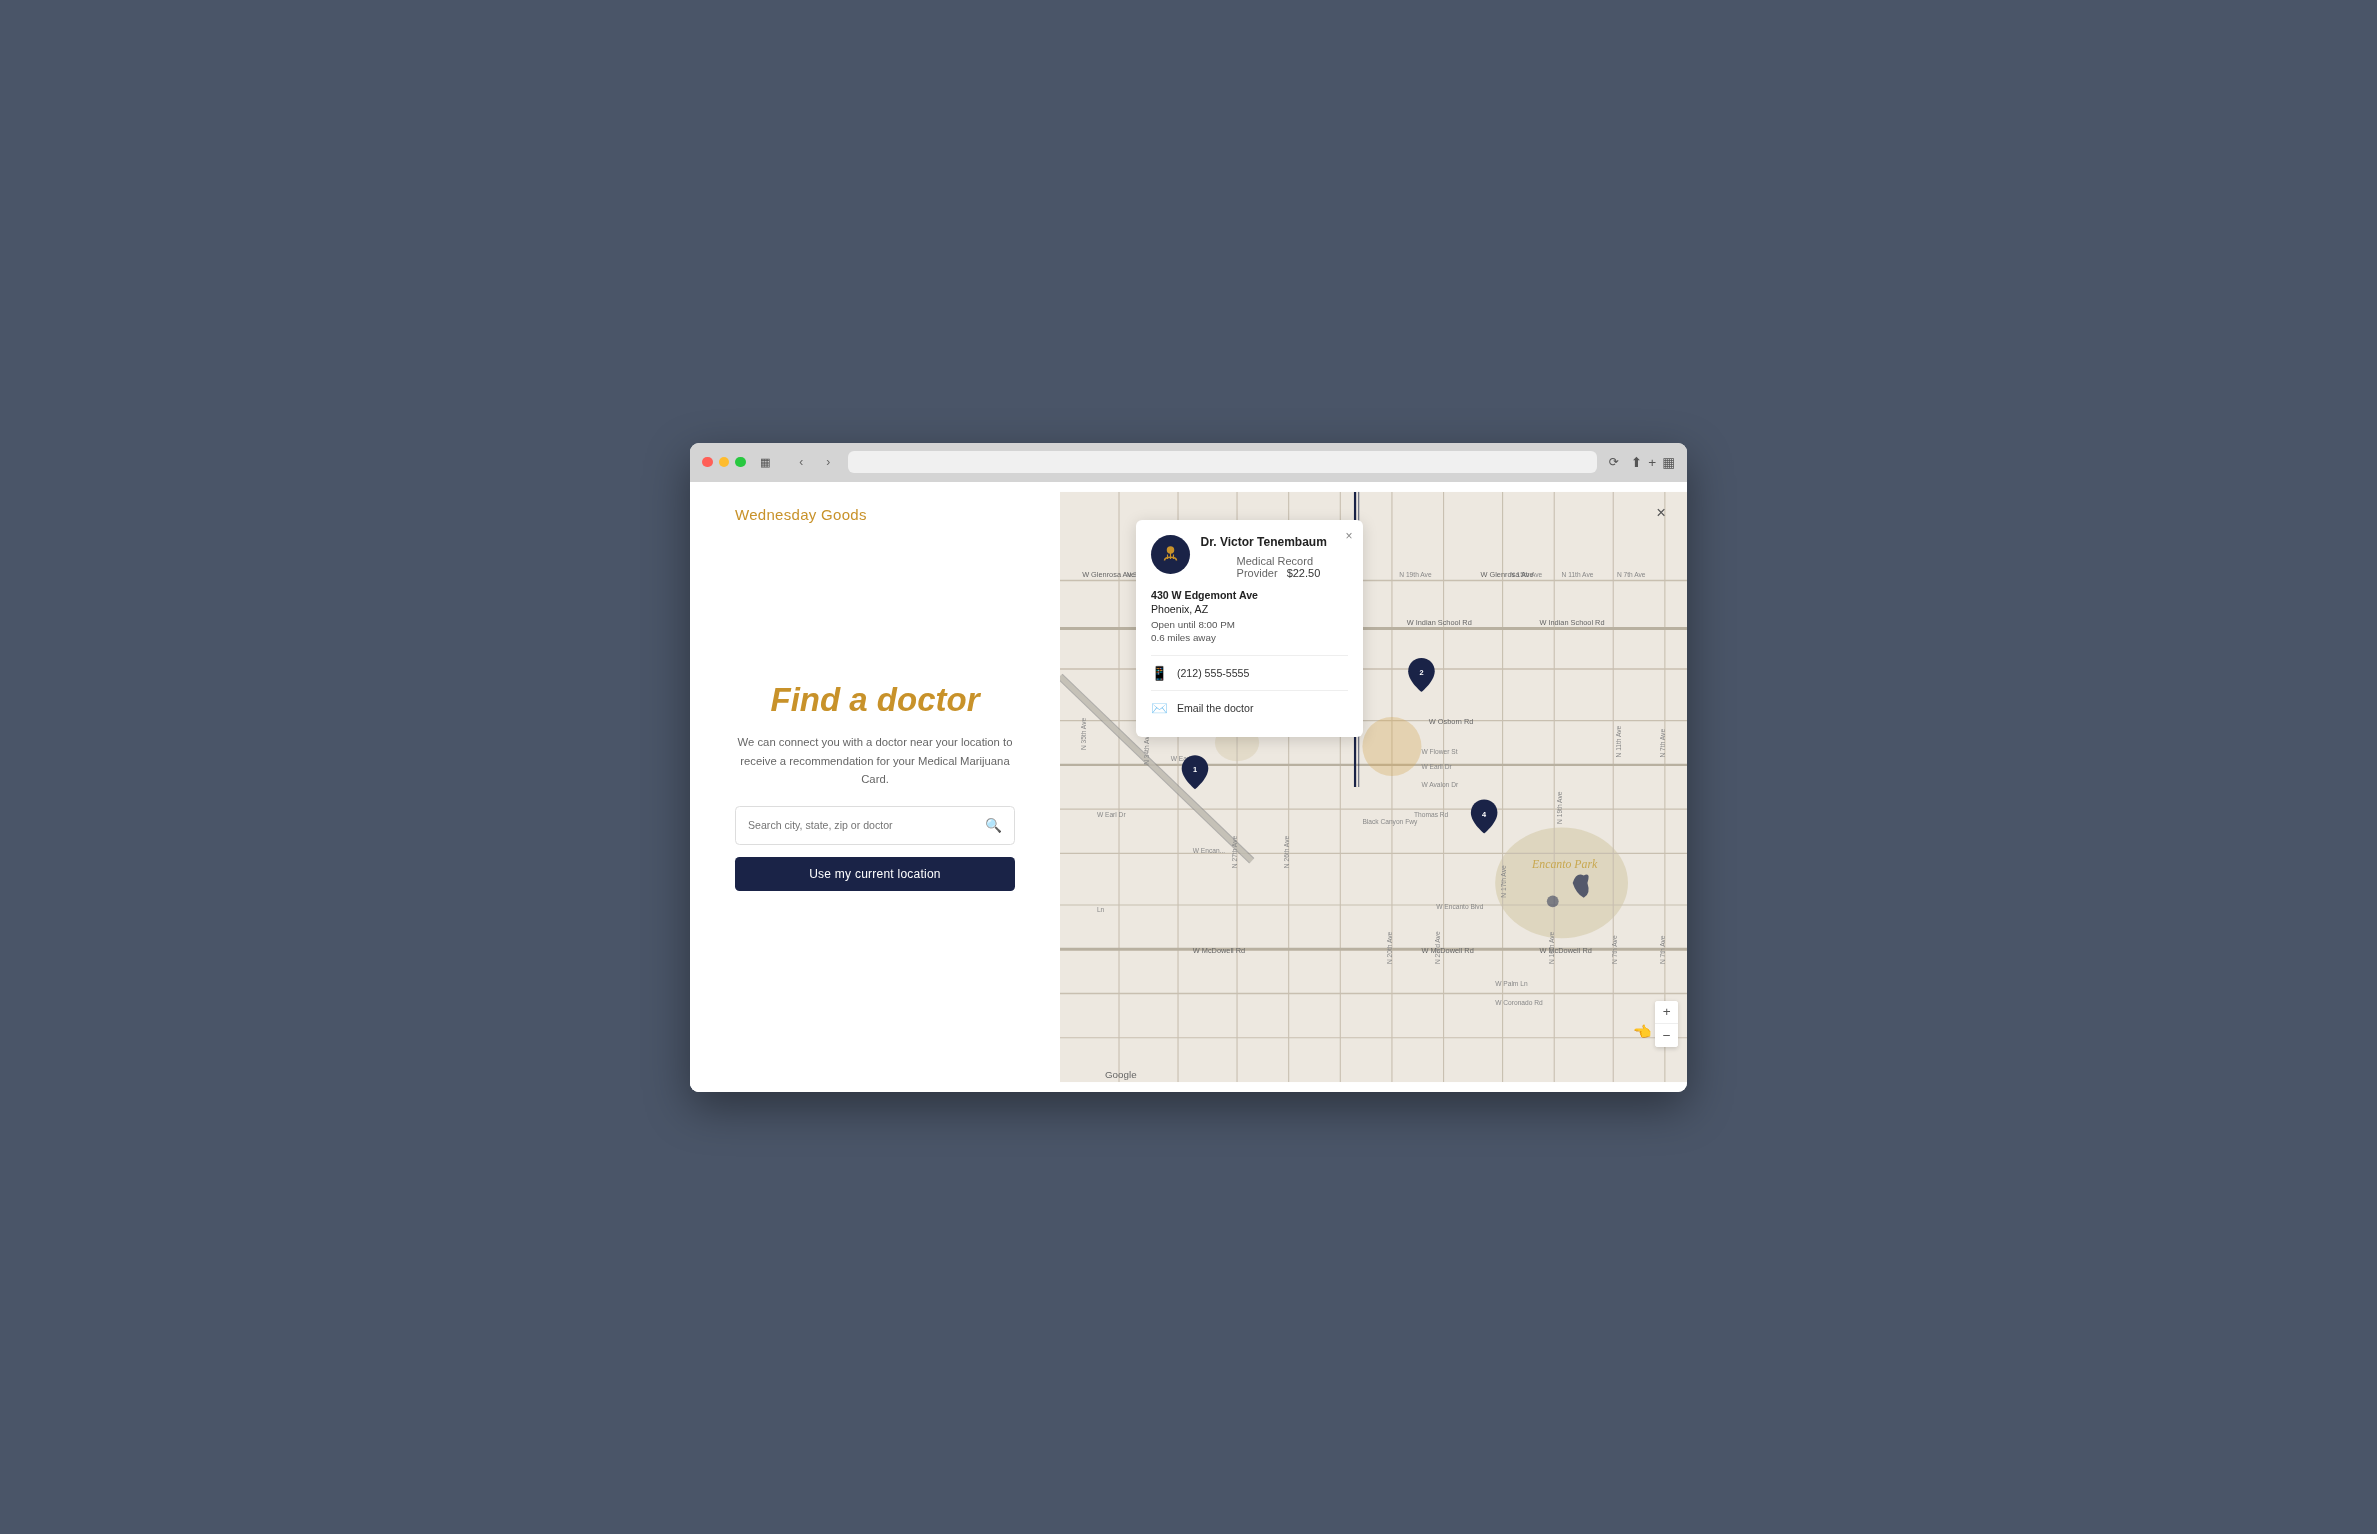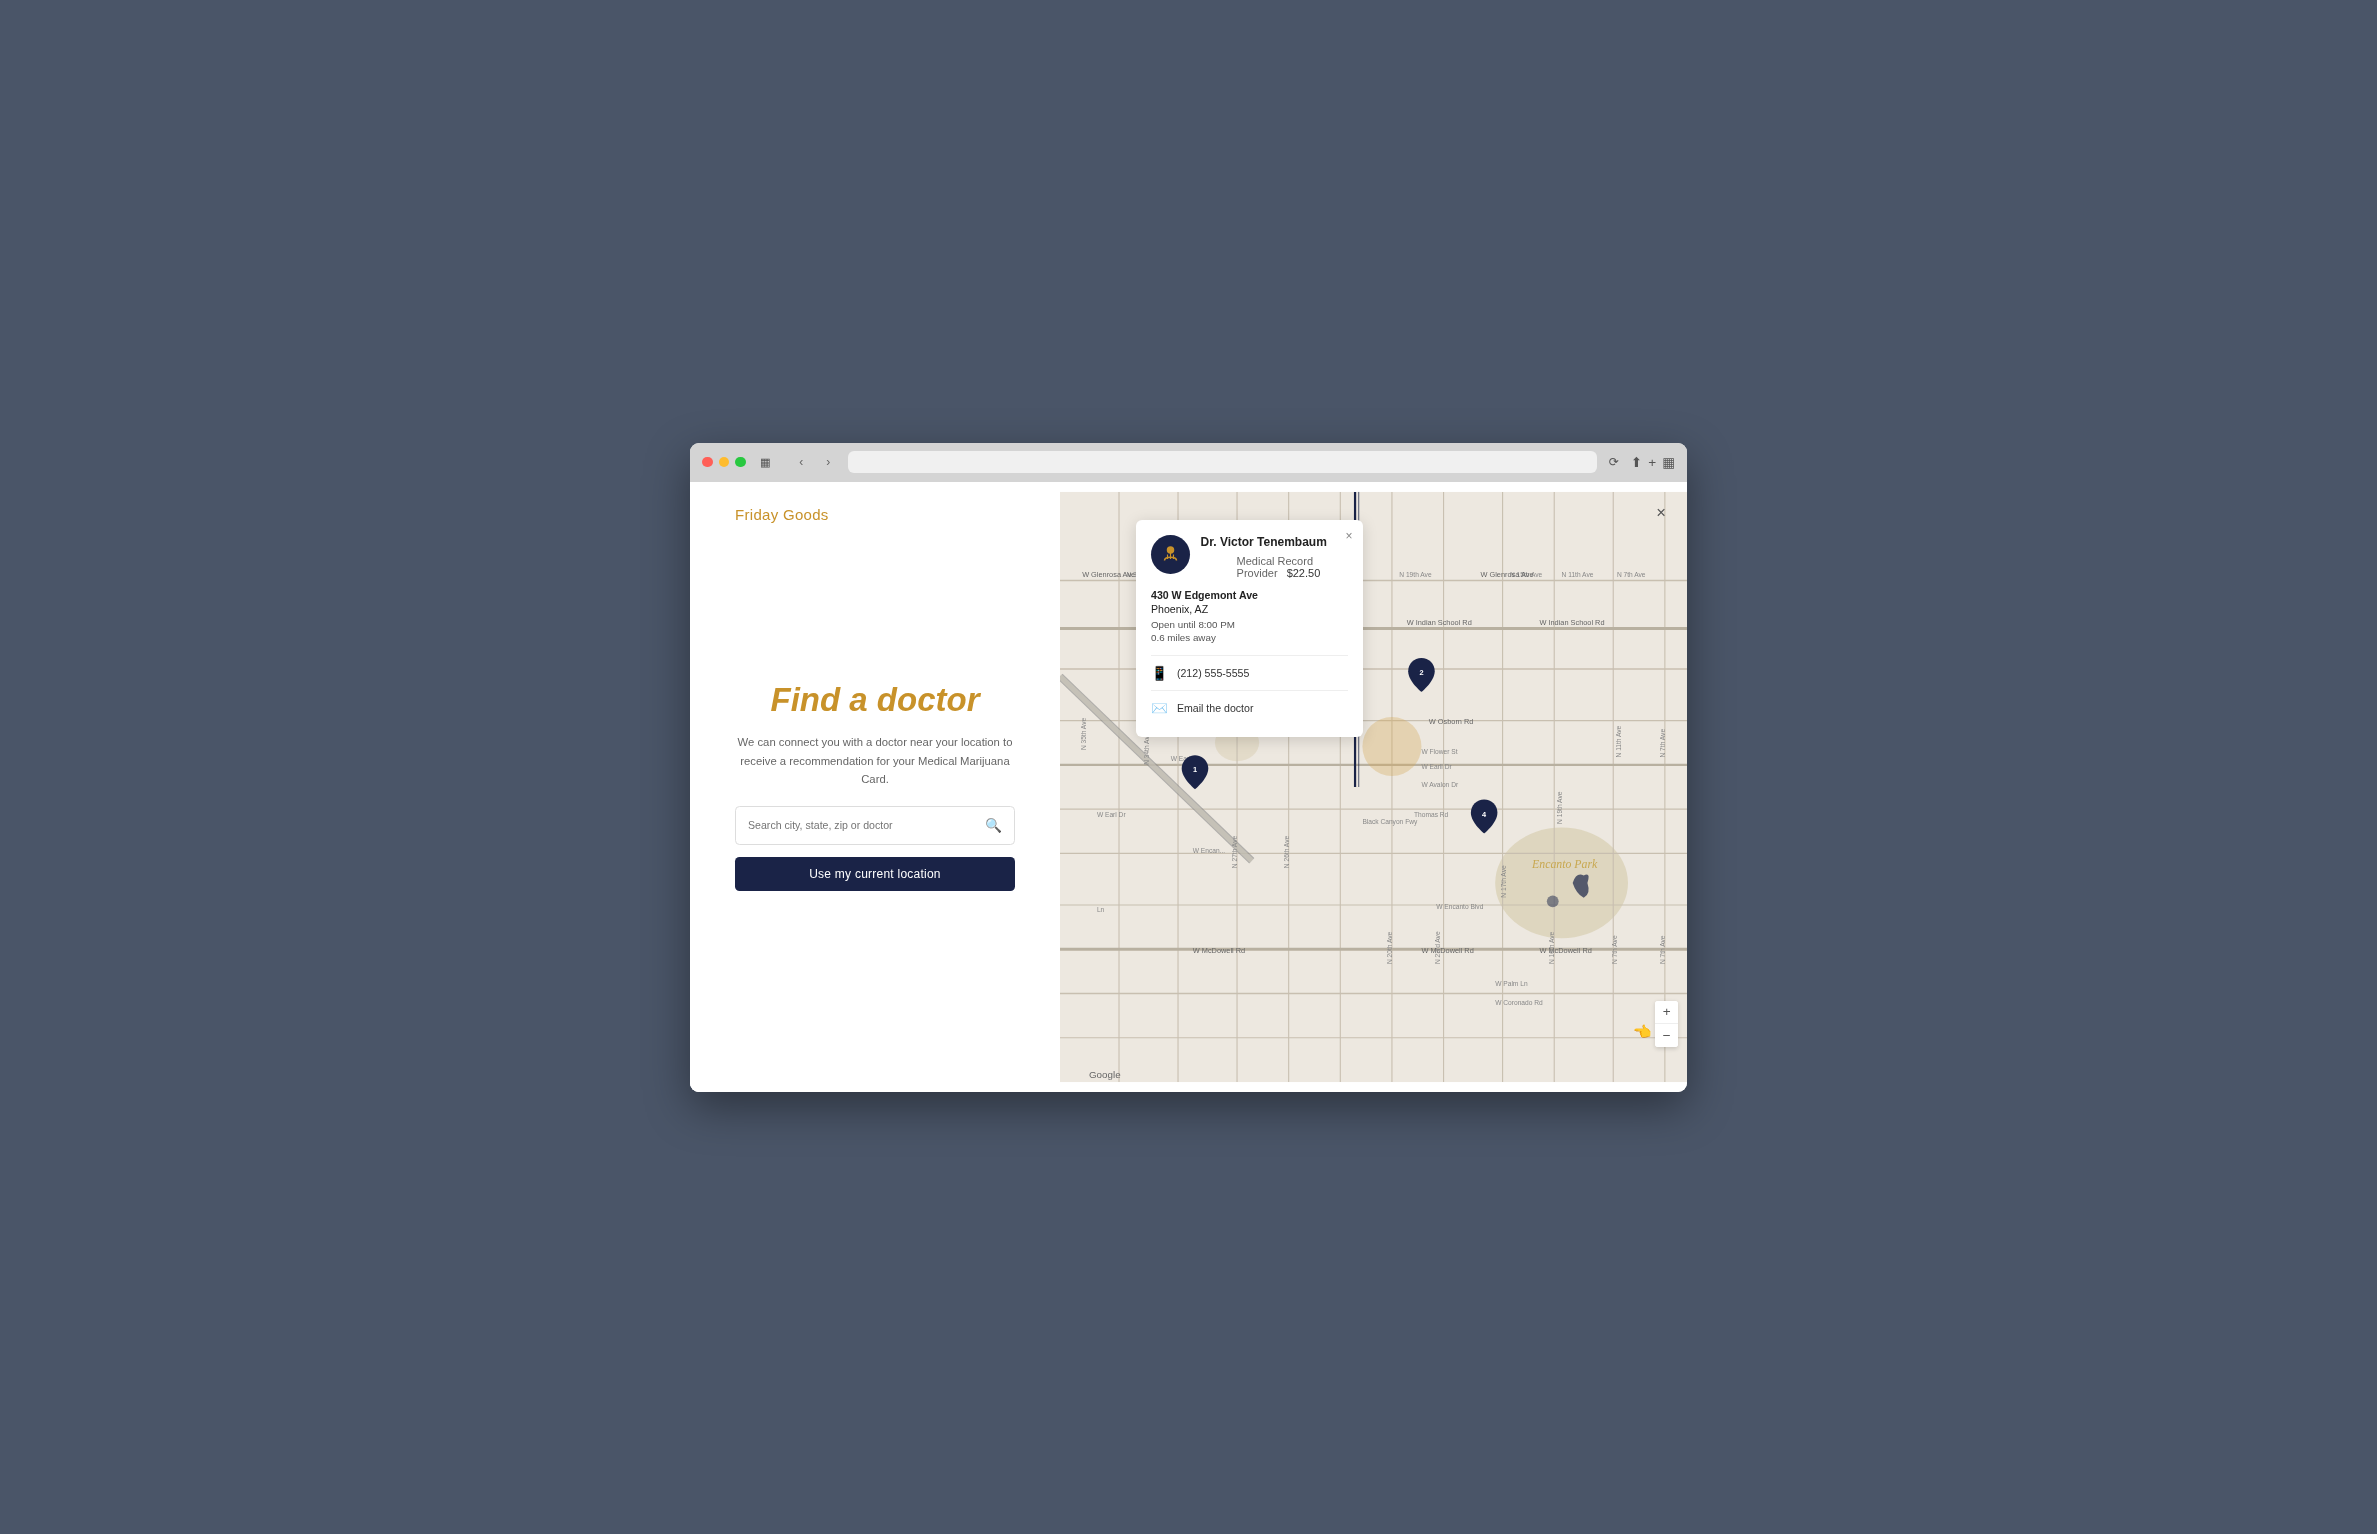--- a/index.html
+++ b/index.html
@@ -314,21 +314,21 @@
       font-size: 13.6px;
       color: #555;
       border: none;
       background: white;
       border-bottom: 0.8px solid #eee;
     }
     .map-ctrl-btn:last-child { border-bottom: none; }
     .google-logo {
       position: absolute;
       bottom: 12px;
-      left: 29px;
+      left: 45px;
       font-size: 9.8px;
       color: #666;
       font-weight: 500;
     }
     
     .map-cursor {
       position: absolute;
       font-size: 15px;
       color: #c8922a;
     }
@@ -354,21 +354,21 @@
     <div class="browser-toolbar-right">
       <span>⬆</span>
       <span>+</span>
       <span>▦</span>
     </div>
   </div>
 
   <div class="browser-content">
 
     <div class="left-panel">
-      <div class="app-logo">Friday Goods</div>
+      <div class="app-logo">Wednesday Goods</div>
 
       <h1 class="find-title">Find a doctor</h1>
       <p class="find-subtitle">We can connect you with a doctor near your location to receive a recommendation for your Medical Marijuana Card.</p>
 
       <div class="search-box">
         <input type="text" placeholder="Search city, state, zip or doctor" style="">
         <span class="search-icon">🔍</span>
       </div>
 
       <button class="location-btn">Use my current location</button>

